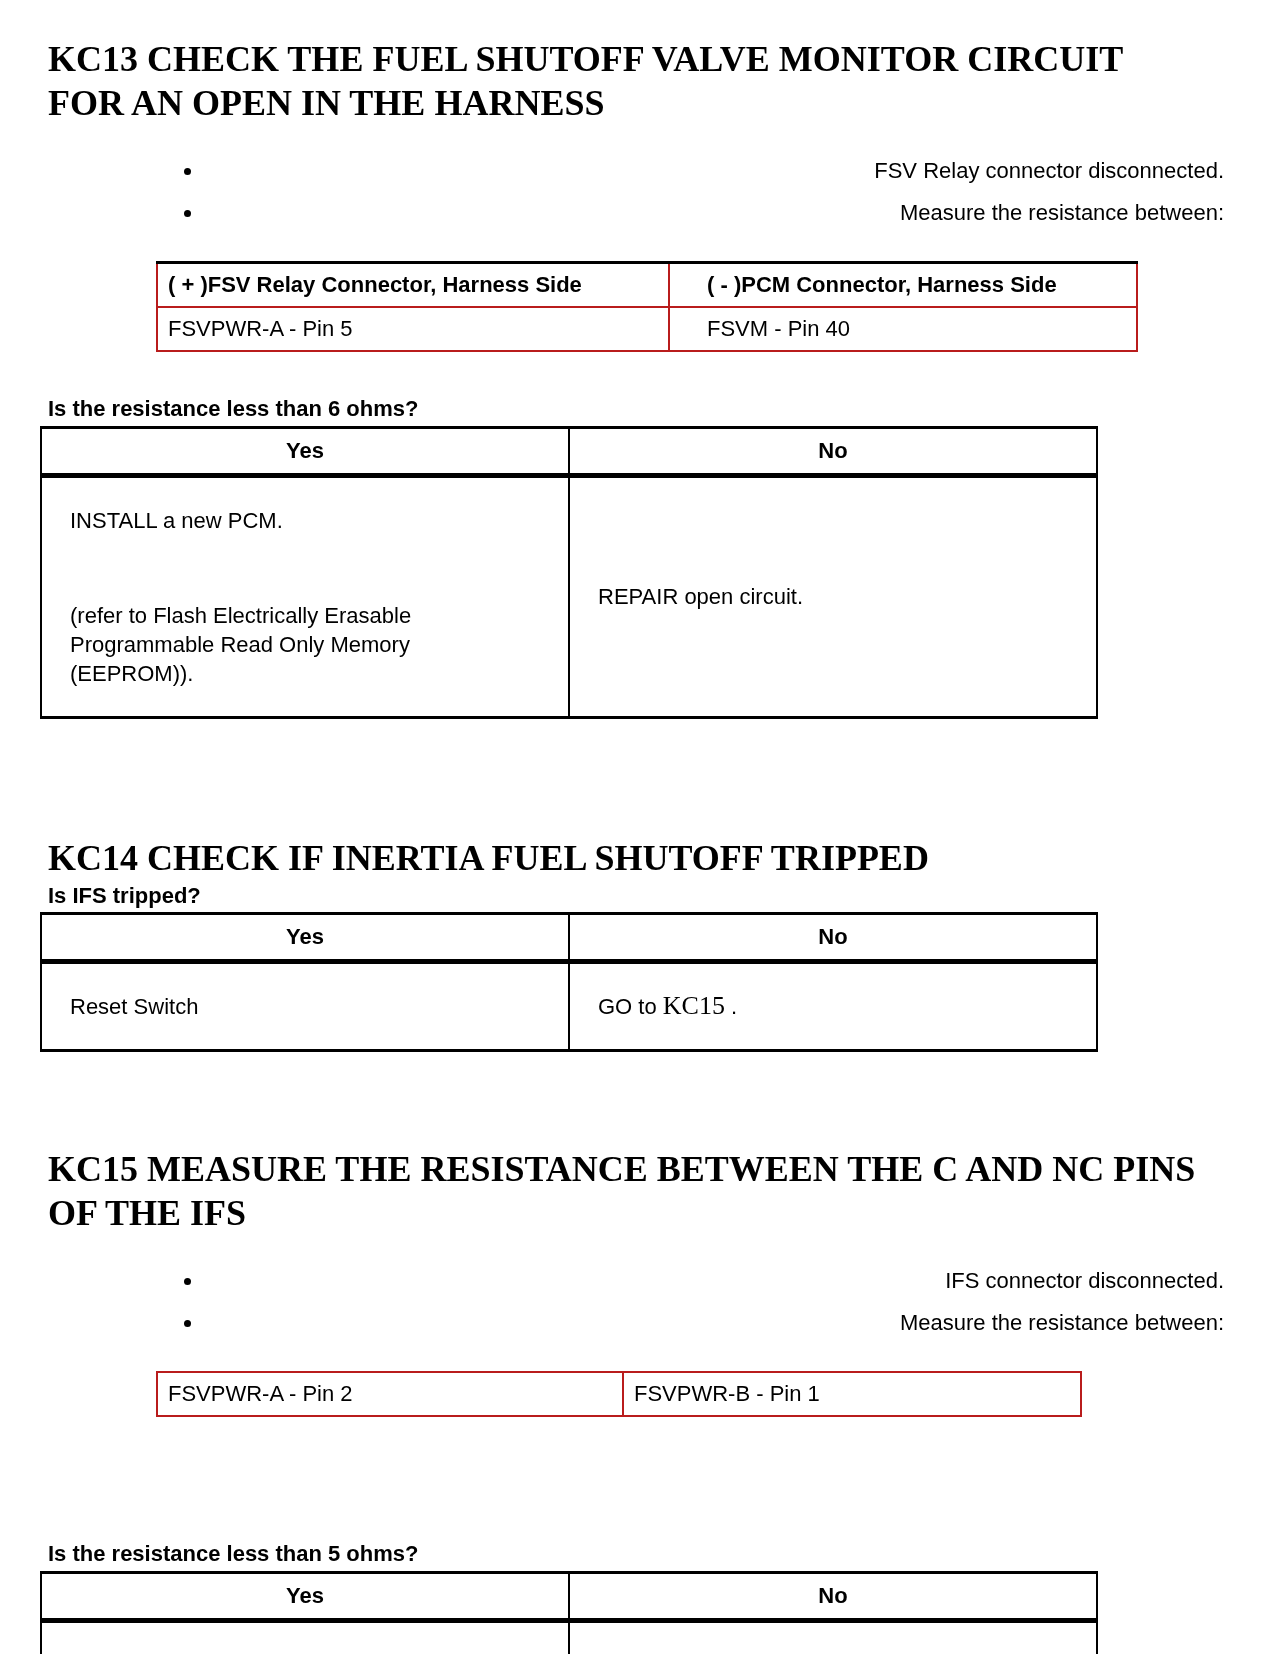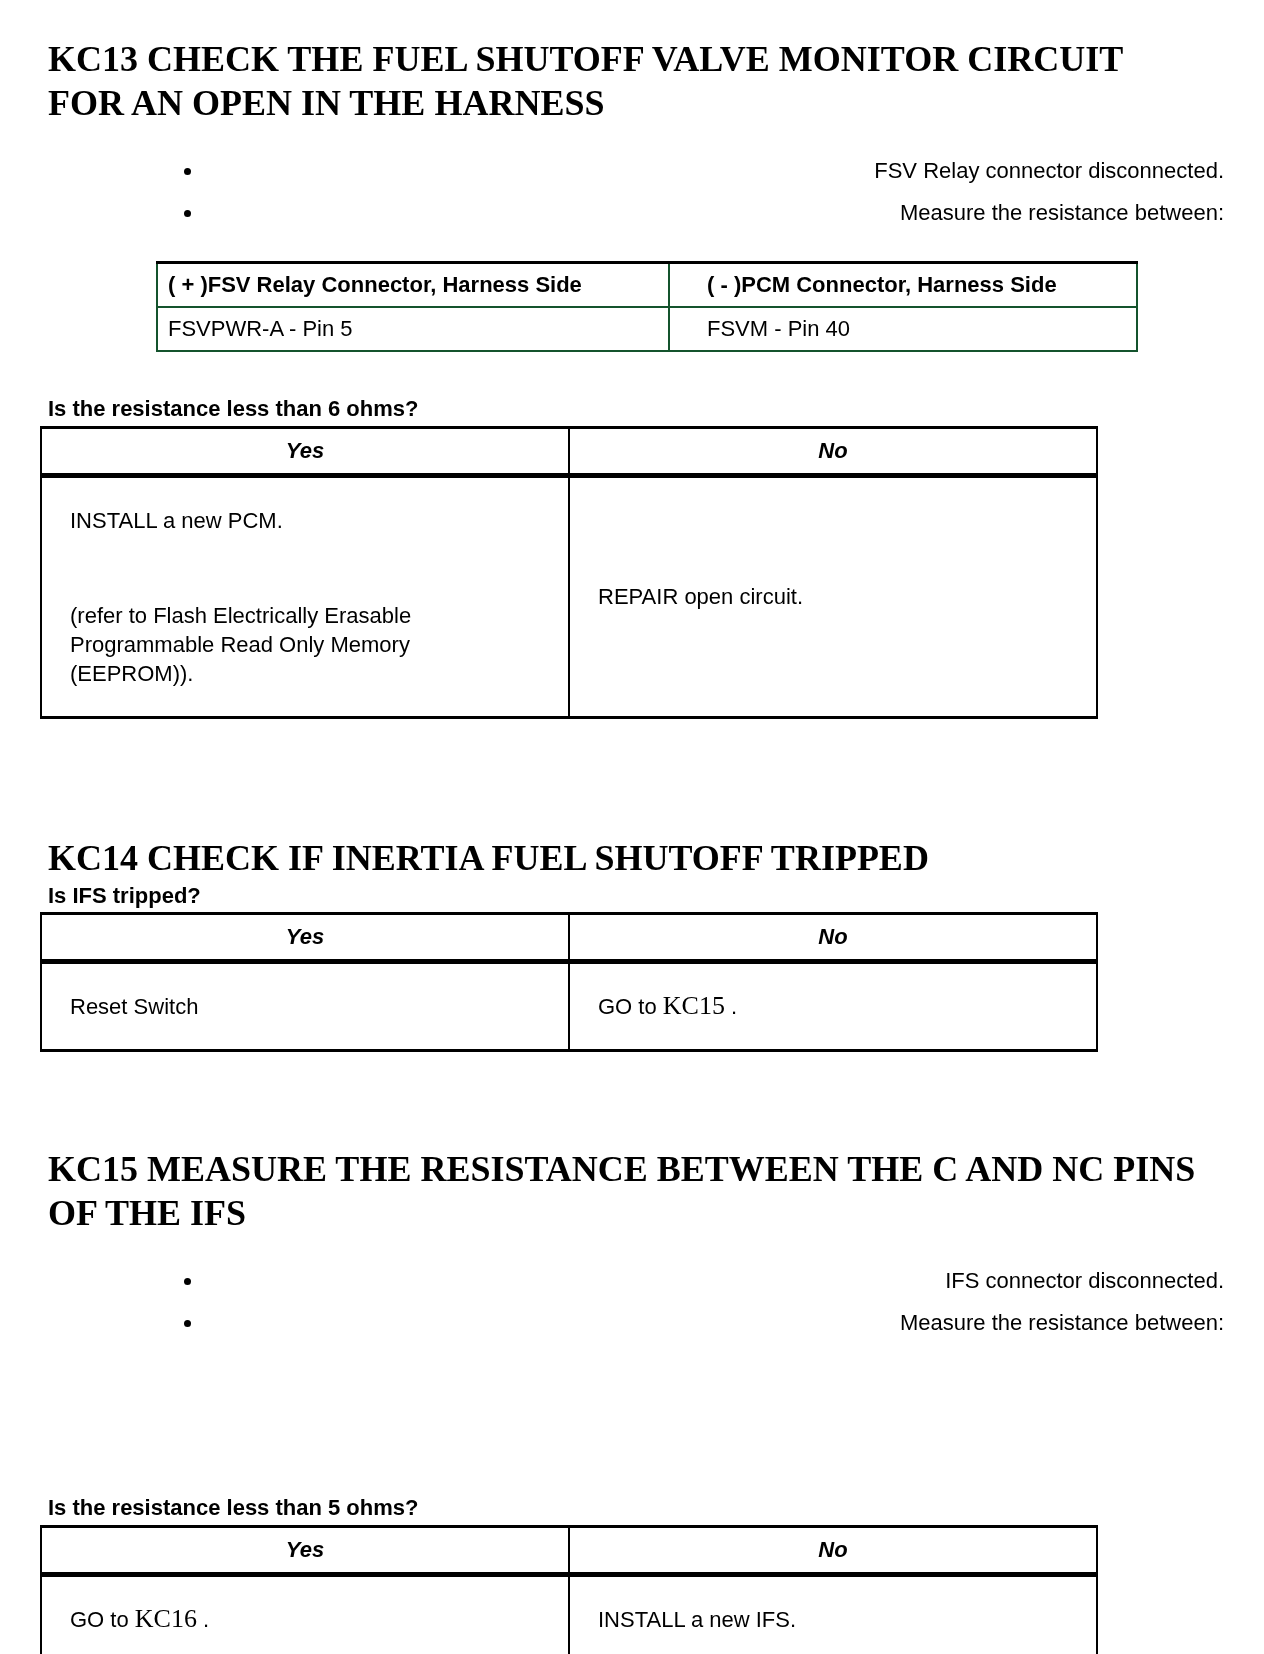--- a/index.html
+++ b/index.html
@@ -39,21 +39,21 @@
     margin: 0 0 12px 0;
     line-height: 1.35;
   }
 
   
   table.mtable {
     border-collapse: collapse;
     margin-left: 108px;
   }
   table.mtable th, table.mtable td {
-    border: 2px solid #14532d;
+    border: 2px solid #b91c1c;
     text-align: left;
     padding: 8px 10px;
     font-size: 22px;
     height: 44px;
   }
   table.mtable th { font-weight: bold; border-top: 3px solid #000; }
   .mtable-kc13 th:first-child, .mtable-kc13 td:first-child { width: 512px; }
   .mtable-kc13 th:last-child,  .mtable-kc13 td:last-child  { width: 468px; padding-left: 37px; }
   .mtable-kc15 th:first-child, .mtable-kc15 td:first-child { width: 466px; }
   .mtable-kc15 th:last-child,  .mtable-kc15 td:last-child  { width: 458px; }
@@ -75,21 +75,20 @@
   }
   table.dtable th {
     border: 2px solid #000;
     border-top: 3px solid #000;
     border-bottom: 5px solid #000;
     font-weight: bold;
     text-align: center;
     padding: 9px 8px;
     height: 46px;
     width: 528px;
-    font-style: italic;
   }
   table.dtable td {
     border: 2px solid #000;
     border-bottom: 3px solid #000;
     text-align: left;
     vertical-align: middle;
     padding: 10px 10px;
   }
   .tall-row td { height: 170px; vertical-align: middle; }
   .short-row td { height: 56px; }
@@ -186,20 +185,24 @@
   <section>
     <h1 class="step-heading">KC15 MEASURE THE RESISTANCE BETWEEN THE C AND NC PINS OF THE IFS</h1>
 
     <ul class="bullets">
       <li>IFS connector disconnected.</li>
       <li>Measure the resistance between:</li>
     </ul>
 
     <table class="mtable mtable-kc15">
       <tbody>
+      <tr>
+        <td>FSVPWR-A - Pin 2</td>
+        <td>FSVPWR-B - Pin 1</td>
+      </tr>
     </tbody>
       </table>
 
     <div class="gap-q"></div>
 
     <p class="question">Is the resistance less than 5 ohms?</p>
 
     <table class="dtable">
       <tbody>
           <tr>

